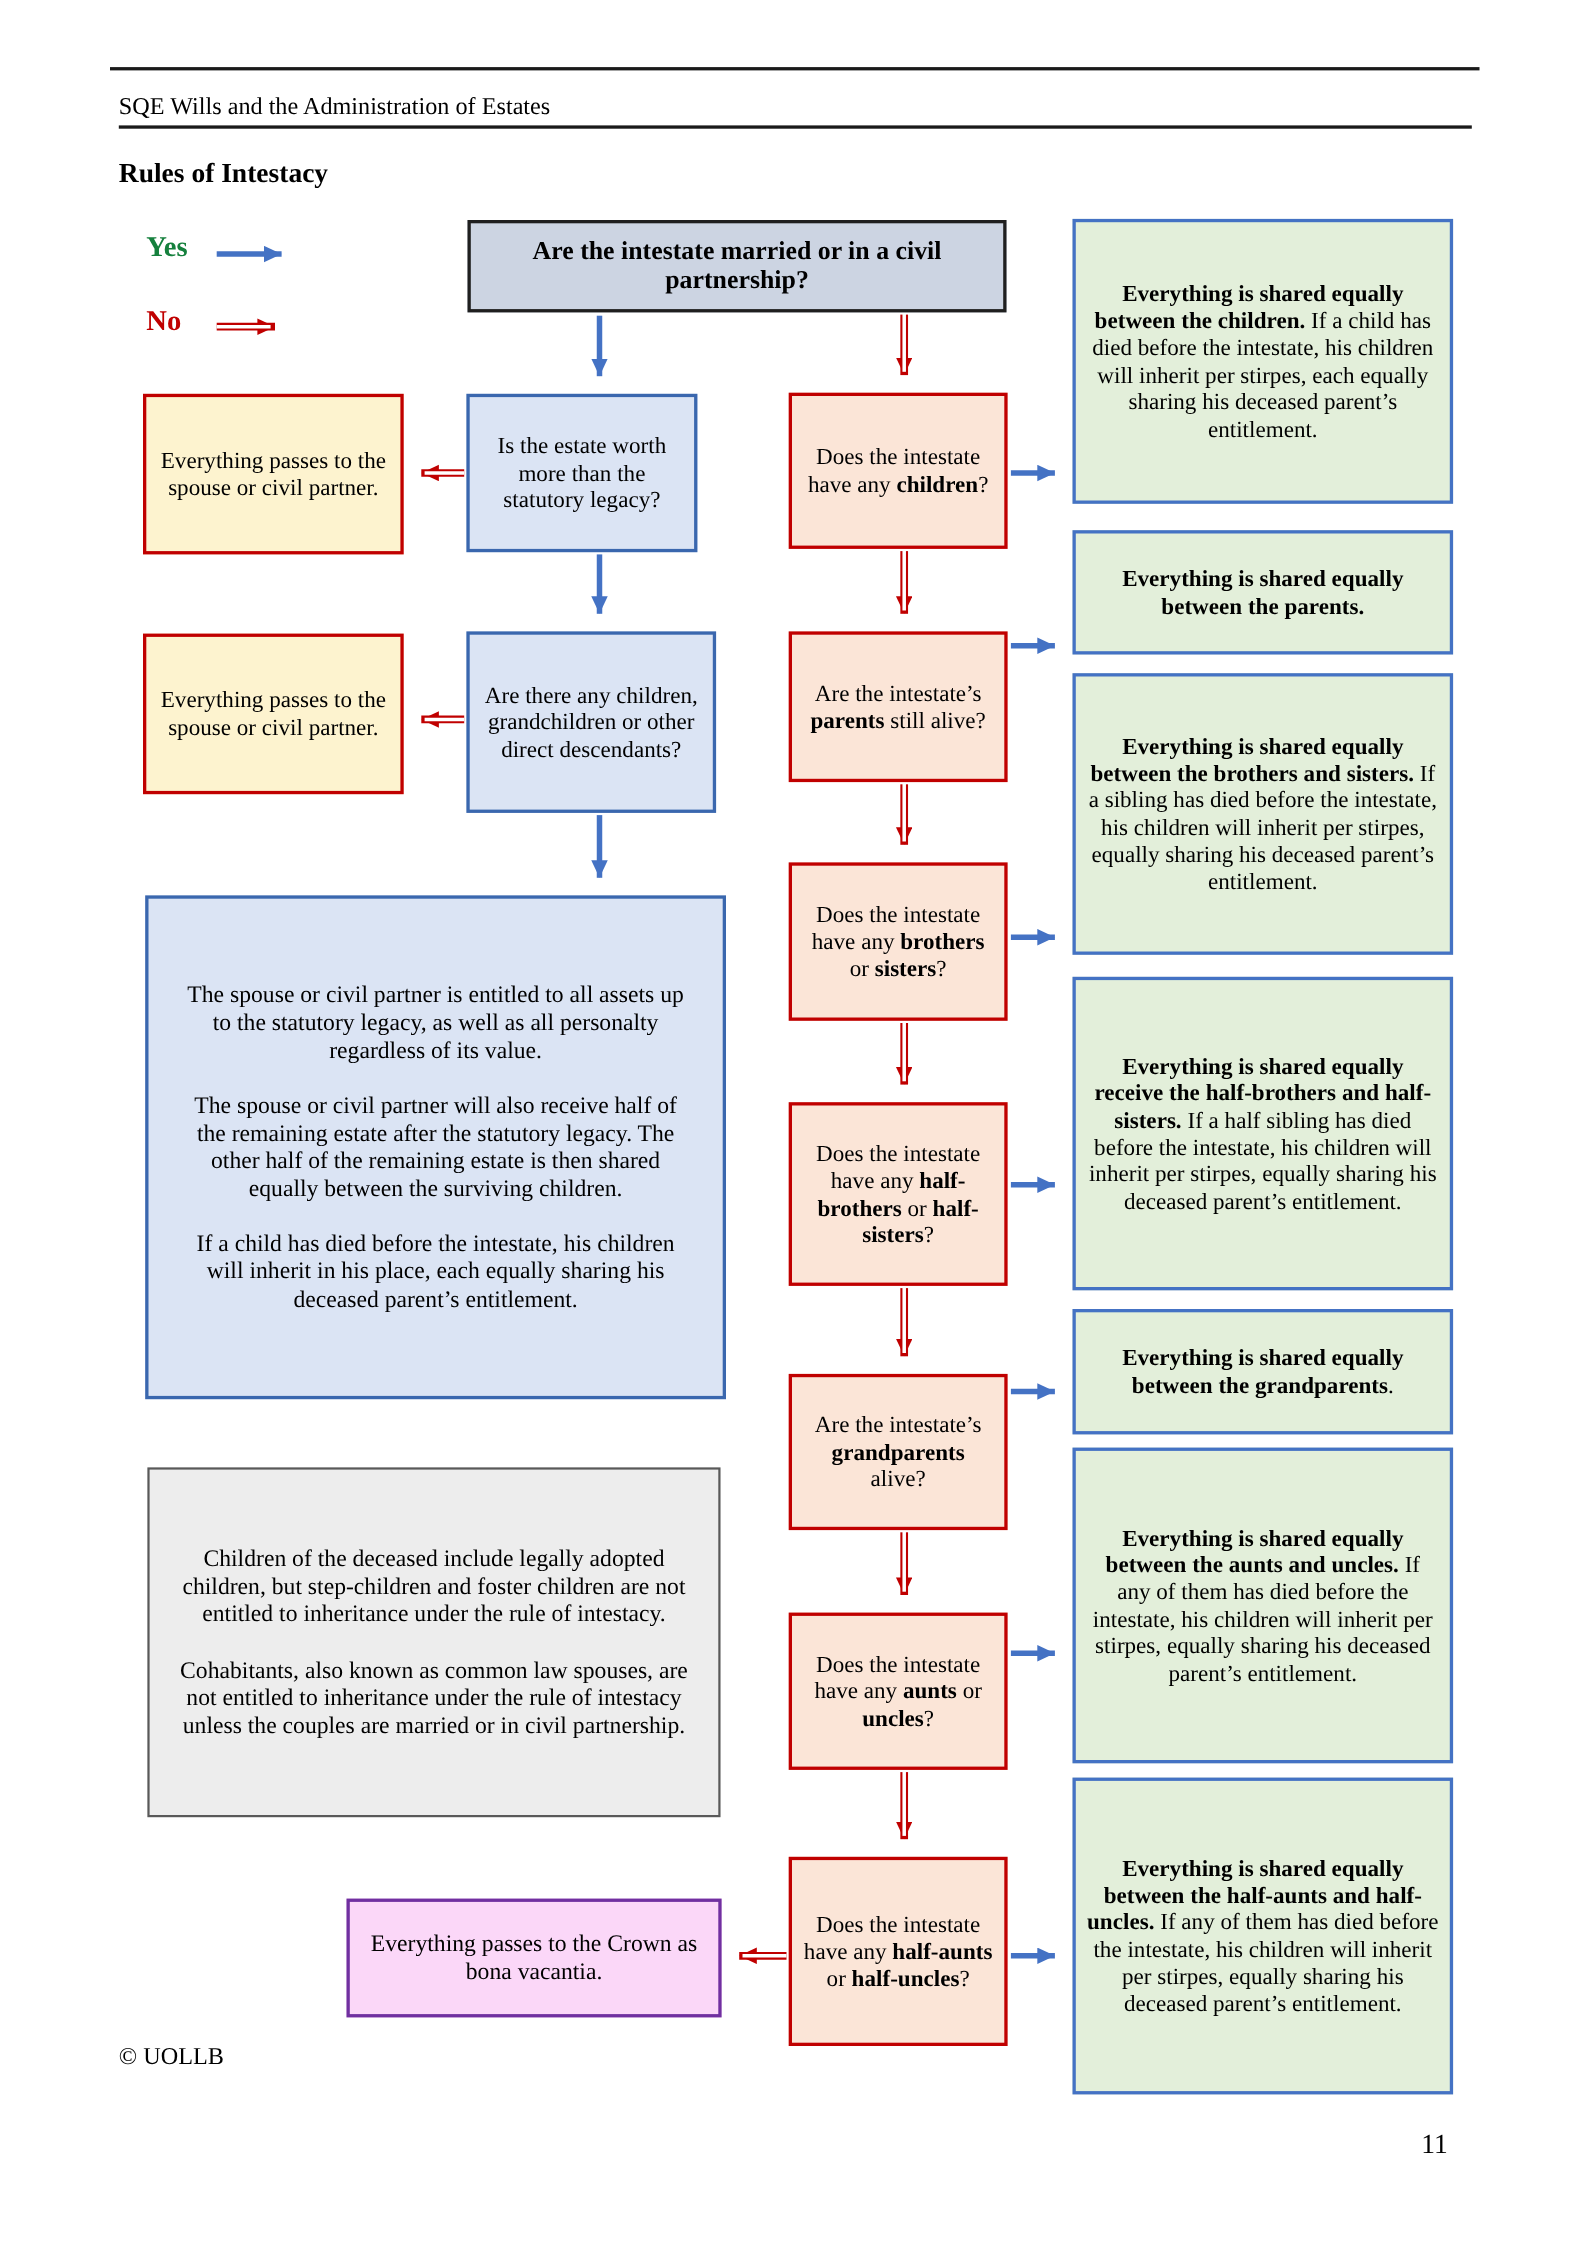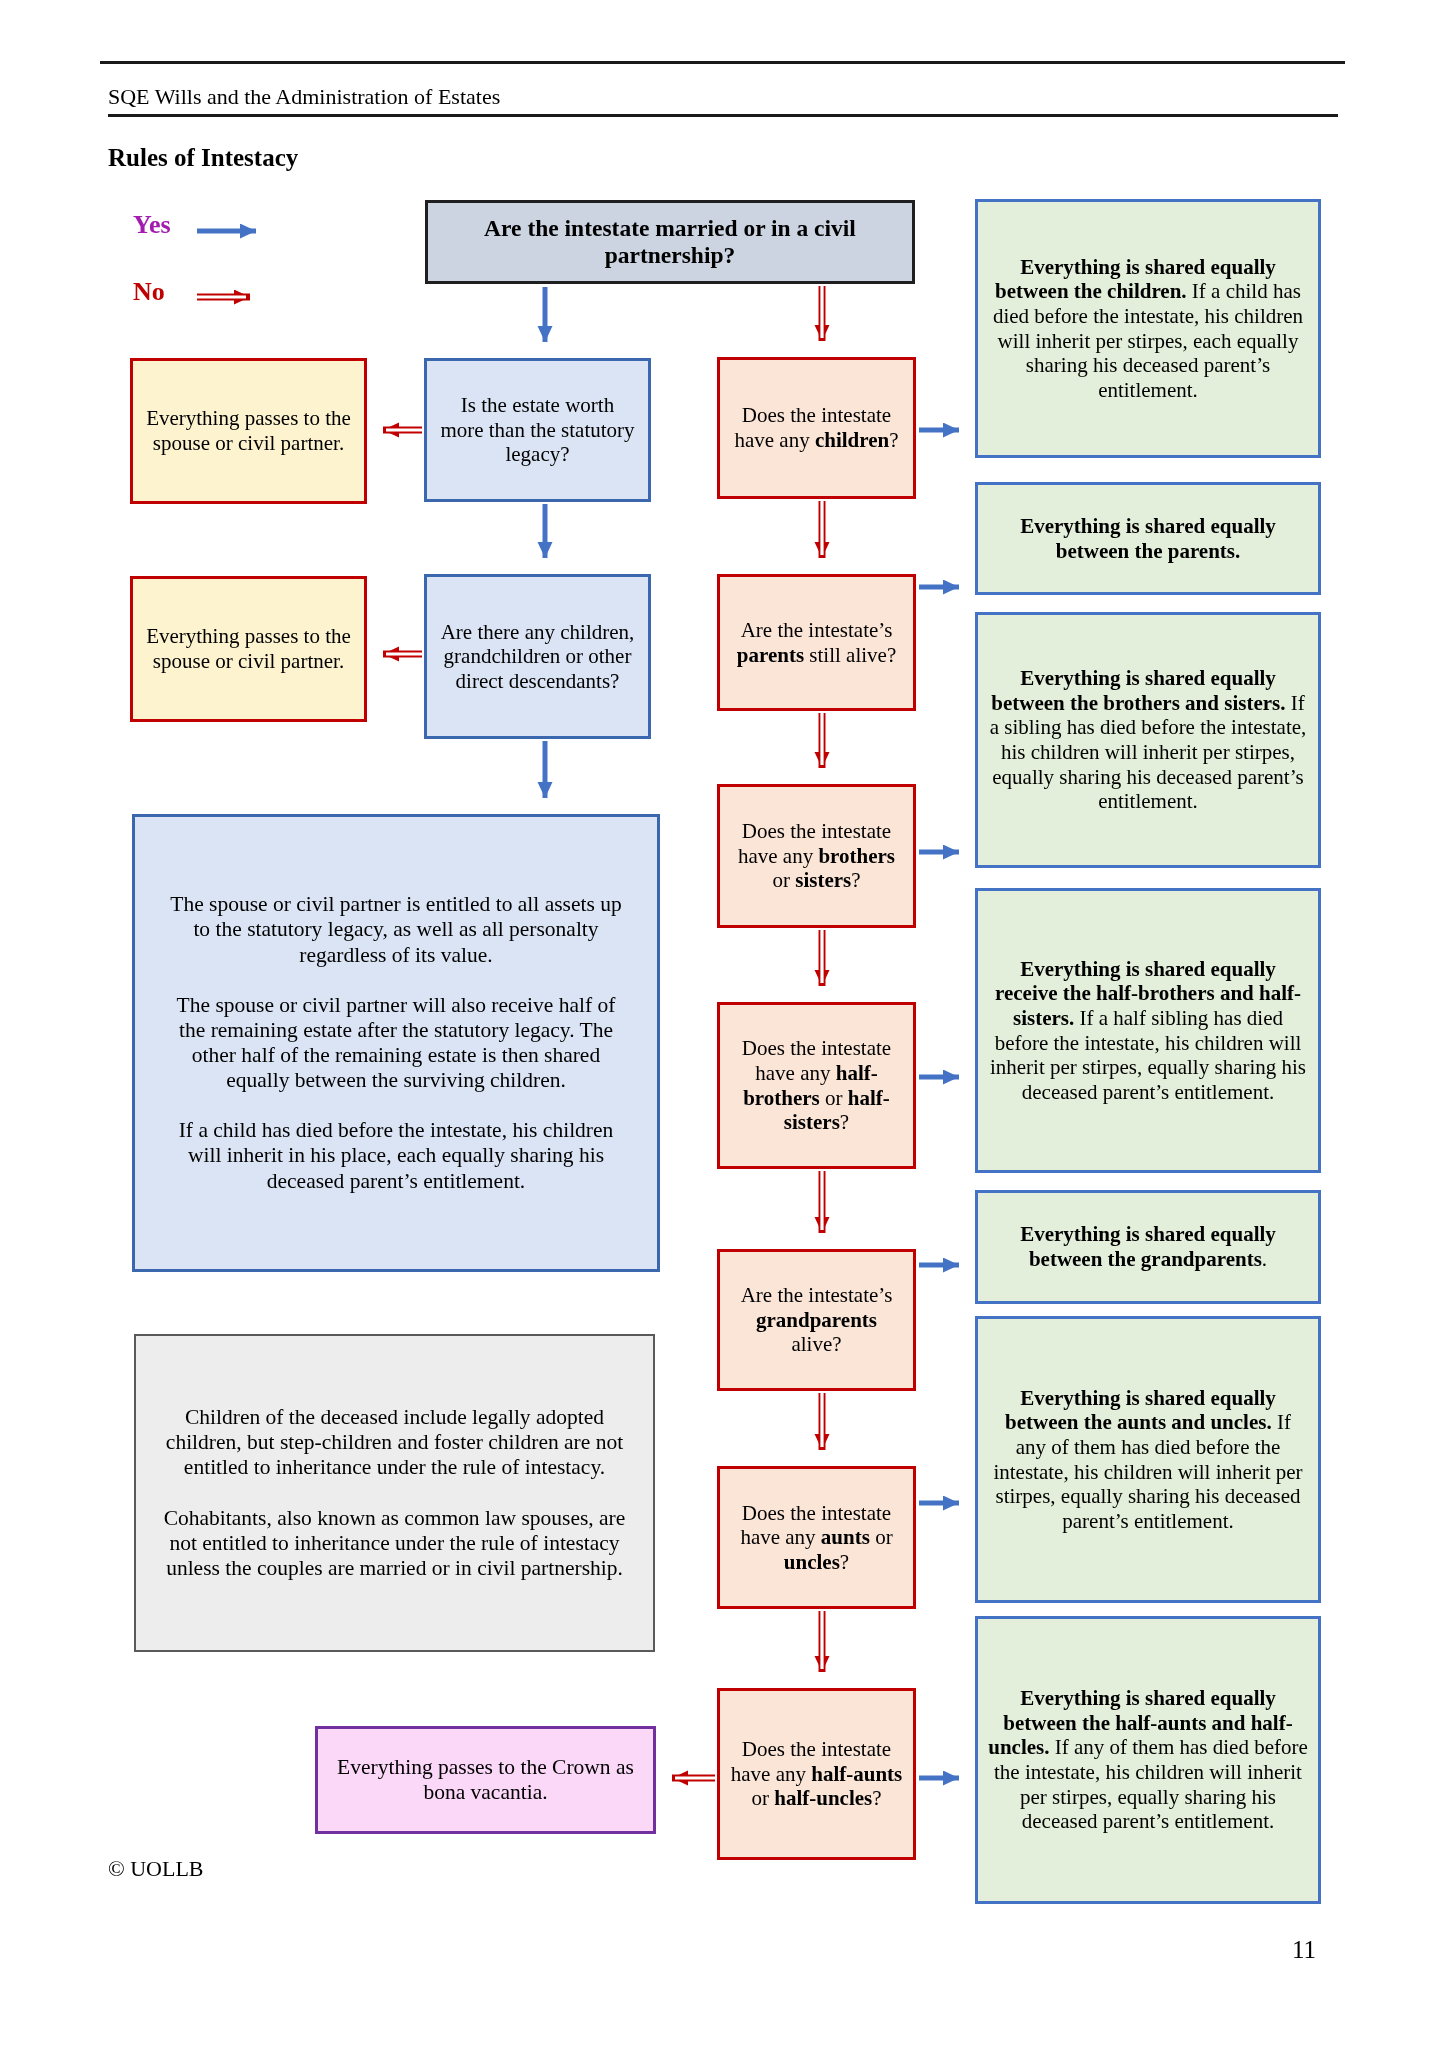--- a/index.html
+++ b/index.html
@@ -9,21 +9,21 @@
     background:#ffffff;
     font-family:"Liberation Serif","DejaVu Serif",serif;
     color:#000;
     overflow:hidden;
   }
   .top-rule{position:absolute;left:100px;top:61px;width:1245px;height:3px;background:#1a1a1a;}
   .header-text{position:absolute;left:108px;top:84px;font-size:22px;}
   .header-rule{position:absolute;left:108px;top:114px;width:1230px;height:3px;background:#1a1a1a;}
   .page-title{position:absolute;left:108px;top:144px;font-size:25px;font-weight:bold;}
   .legend-label{position:absolute;font-size:26px;font-weight:bold;}
-  .legend-yes{left:133px;top:210px;color:#a21caf;}
+  .legend-yes{left:133px;top:210px;color:#15803d;}
   .legend-no{left:133px;top:277px;color:#C00000;}
 
   .box{
     position:absolute;box-sizing:border-box;
     display:flex;align-items:center;justify-content:center;
     text-align:center;padding:4px 10px;
     line-height:1.17;font-size:21px;z-index:2;
   }
   .top-q{background:#CCD4E2;border:3px solid #1f1f1f;font-weight:bold;font-size:23.5px;}
   .q-blue{background:#DBE4F4;border:3px solid #3A67AE;}
@@ -125,21 +125,21 @@
     </g>
   </svg>
 
   <div class="box top-q" style="left:425px;top:200px;width:490px;height:84px;">
     <div>Are the intestate married or in a civil partnership?</div>
   </div>
 
   <div class="box r-yellow" style="left:130px;top:358px;width:237px;height:146px;">
     <div>Everything passes to the spouse or civil partner.</div>
   </div>
-  <div class="box q-blue" style="left:424px;top:358px;width:227px;height:144px;">
+  <div class="box q-blue" style="left:424px;top:358px;width:210px;height:144px;">
     <div>Is the estate worth more than the statutory legacy?</div>
   </div>
   <div class="box r-yellow" style="left:130px;top:576px;width:237px;height:146px;">
     <div>Everything passes to the spouse or civil partner.</div>
   </div>
   <div class="box q-blue" style="left:424px;top:574px;width:227px;height:165px;">
     <div>Are there any children, grandchildren or other direct descendants?</div>
   </div>
 
   <div class="box info-blue" style="left:132px;top:814px;width:528px;height:458px;flex-direction:column;padding:10px 26px;">

